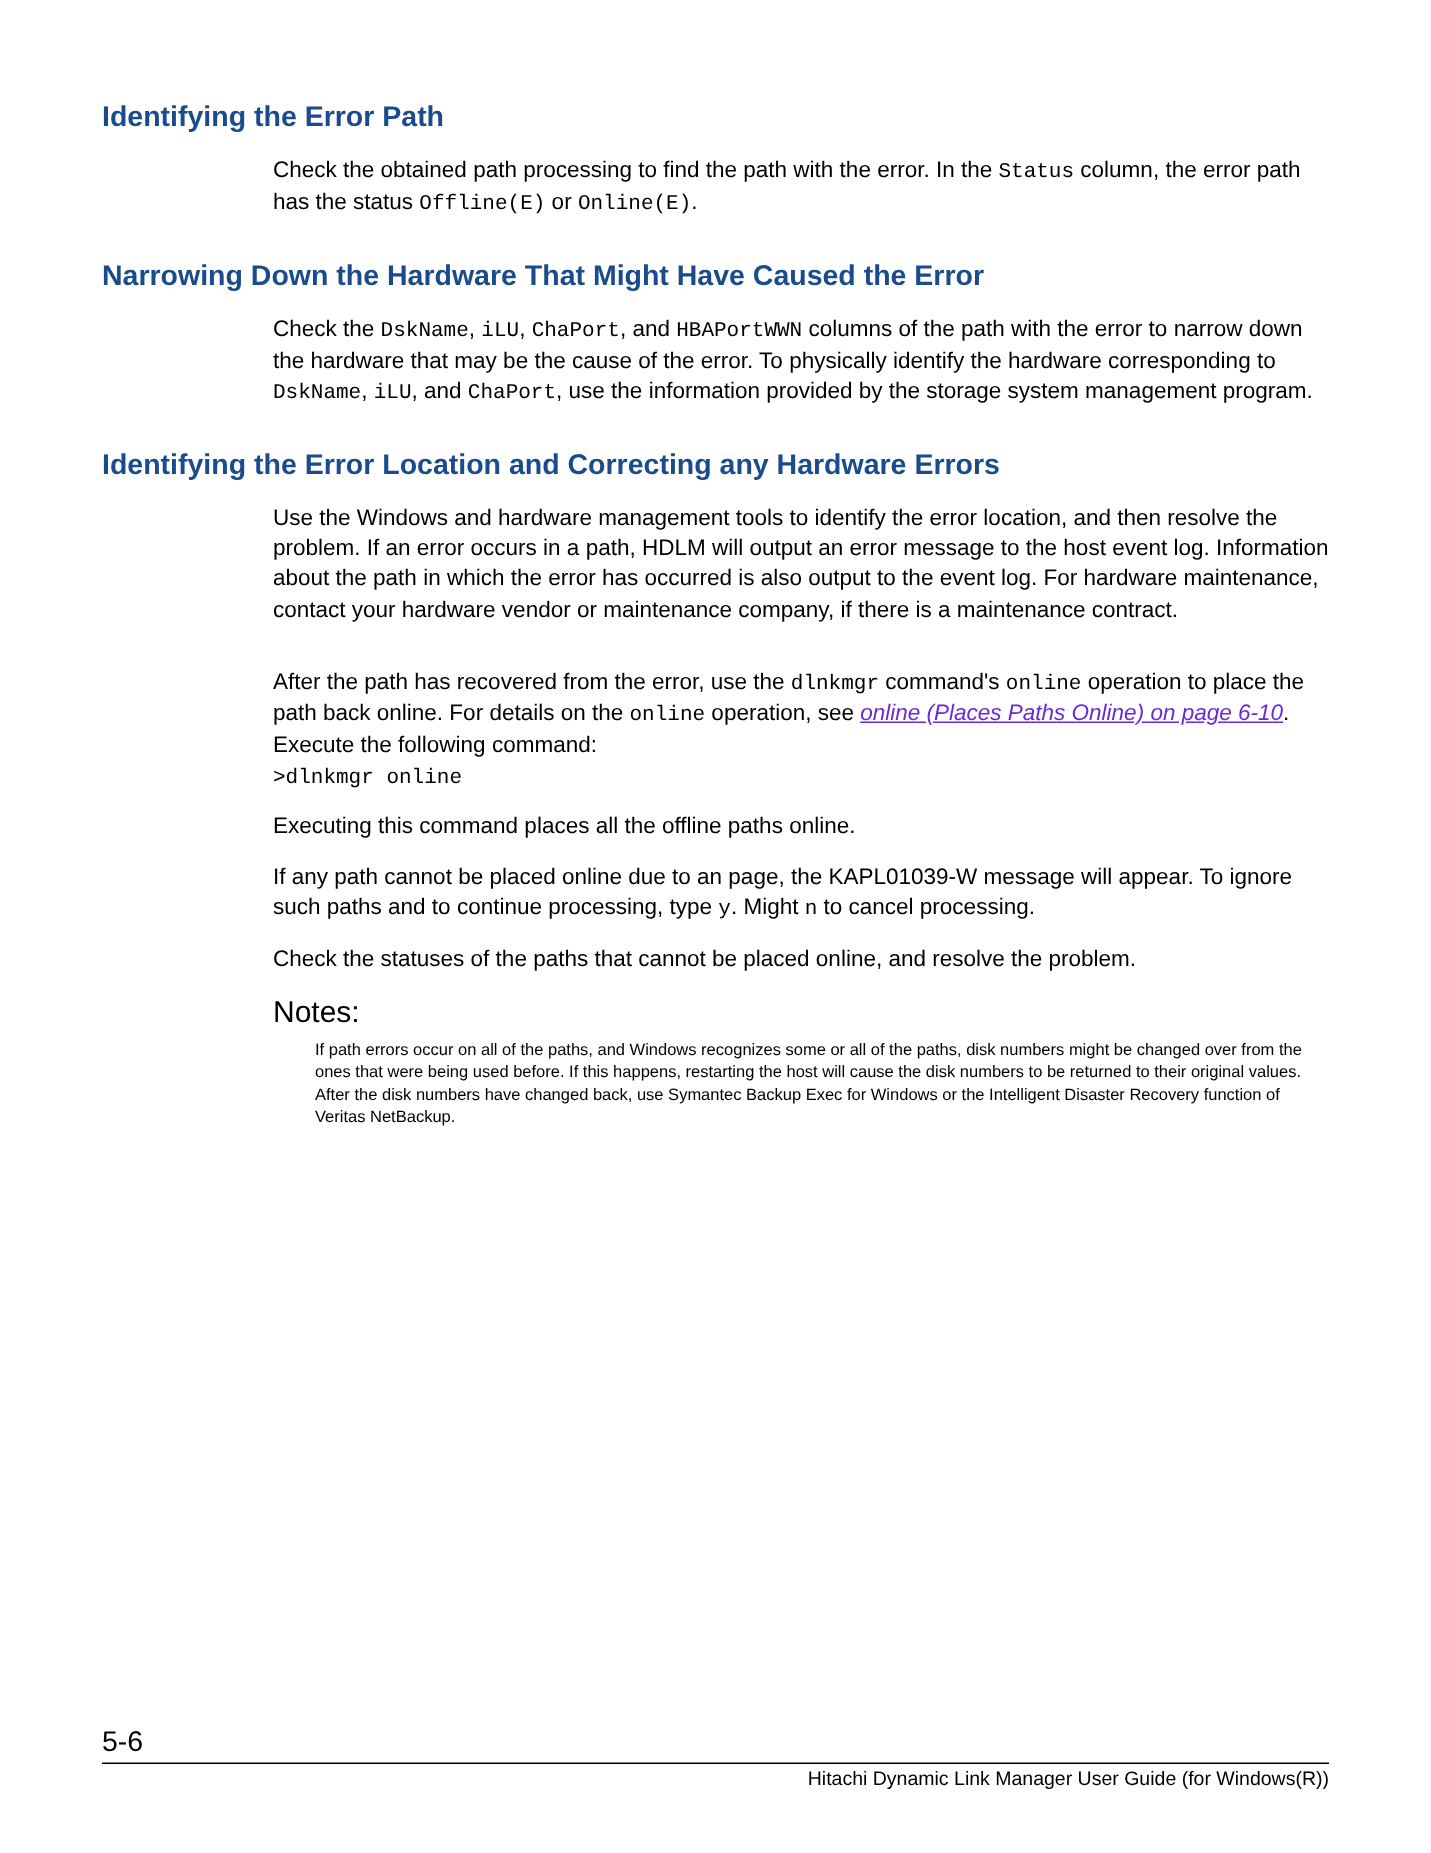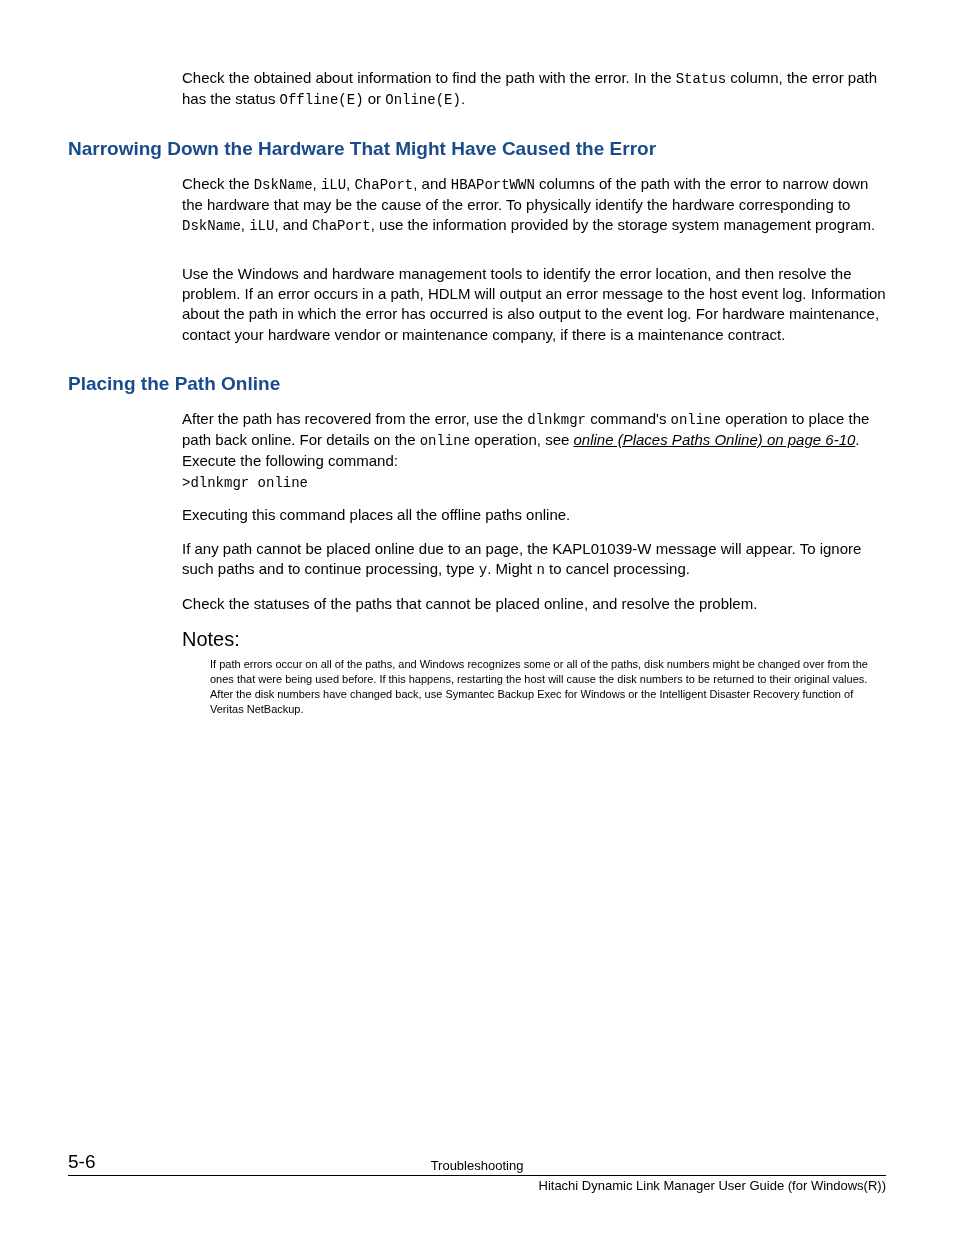--- a/index.html
+++ b/index.html
@@ -37,21 +37,21 @@
       font-size: 14px;
     }
     .cmd-line {
       font-family: "Courier New", monospace;
       font-size: 14px;
       margin-left: 114px;
       margin-top: -10px;
       margin-bottom: 14px;
     }
     a.xref {
-      color: #000000;
+      color: #6d28d9;
       text-decoration: underline;
       font-style: italic;
     }
     .notes-label {
       font-size: 20px;
       margin-left: 114px;
       margin-bottom: 6px;
     }
     .footer {
       position: absolute;
@@ -81,50 +81,50 @@
     .footer-sub {
       font-size: 13px;
       text-align: right;
       margin-top: 2px;
     }
   </style>
 </head>
 <body>
 
 <div class="section">
+  <h2>Identifying the Error Path</h2>
   <p class="body-text">
-    <span>Check the obtained about information to find the path with the error. In the </span><span class="mono">Status</span><span> column, the error path has the status </span><span class="mono">Offline(E)</span><span> or </span><span class="mono">Online(E)</span><span>.</span>
+    <span>Check the obtained path processing to find the path with the error. In the </span><span class="mono">Status</span><span> column, the error path has the status </span><span class="mono">Offline(E)</span><span> or </span><span class="mono">Online(E)</span><span>.</span>
   </p>
 </div>
 
 <div class="section">
   <h2>Narrowing Down the Hardware That Might Have Caused the Error</h2>
   <p class="body-text">
     <span>Check the </span><span class="mono">DskName</span><span>, </span><span class="mono">iLU</span><span>, </span><span class="mono">ChaPort</span><span>, and </span><span class="mono">HBAPortWWN</span><span> columns of the path with the error to narrow down the hardware that may be the cause of the error. To physically identify the hardware corresponding to </span><span class="mono">DskName</span><span>, </span><span class="mono">iLU</span><span>, and </span><span class="mono">ChaPort</span><span>, use the information provided by the storage system management program.</span>
   </p>
 </div>
 
 <div class="section">
+  <h2>Identifying the Error Location and Correcting any Hardware Errors</h2>
   <p class="body-text">Use the Windows and hardware management tools to identify the error location, and then resolve the problem. If an error occurs in a path, HDLM will output an error message to the host event log. Information about the path in which the error has occurred is also output to the event log. For hardware maintenance, contact your hardware vendor or maintenance company, if there is a maintenance contract.</p>
 </div>
 
 <div class="section">
-  <h2>Placing the Path Online</h2>
   <p class="body-text">
     <span>After the path has recovered from the error, use the </span><span class="mono">dlnkmgr</span><span> command's </span><span class="mono">online</span><span> operation to place the path back online. For details on the </span><span class="mono">online</span><span> operation, see </span><a class="xref" href="#">online (Places Paths Online) on page 6-10</a><span>. Execute the following command:</span>
   </p>
   <div class="cmd-line">&gt;dlnkmgr online</div>
   <p class="body-text">Executing this command places all the offline paths online.</p>
   <p class="body-text">
     <span>If any path cannot be placed online due to an page, the KAPL01039-W message will appear. To ignore such paths and to continue processing, type </span><span class="mono">y</span><span>. Might </span><span class="mono">n</span><span> to cancel processing.</span>
   </p>
   <p class="body-text">Check the statuses of the paths that cannot be placed online, and resolve the problem.</p>
   <p class="notes-label">Notes:</p>
   <p class="body-text-indent">If path errors occur on all of the paths, and Windows recognizes some or all of the paths, disk numbers might be changed over from the ones that were being used before. If this happens, restarting the host will cause the disk numbers to be returned to their original values. After the disk numbers have changed back, use Symantec Backup Exec for Windows or the Intelligent Disaster Recovery function of Veritas NetBackup.</p>
 </div>
 
 <div class="footer">
   <div class="footer-top">
     <span class="page-num">5-6</span>
-    <div class="footer-title">Troubleshooting</div>
   </div>
   <div class="footer-sub">Hitachi Dynamic Link Manager User Guide (for Windows(R))</div>
 </div>
 
 </body></html>

